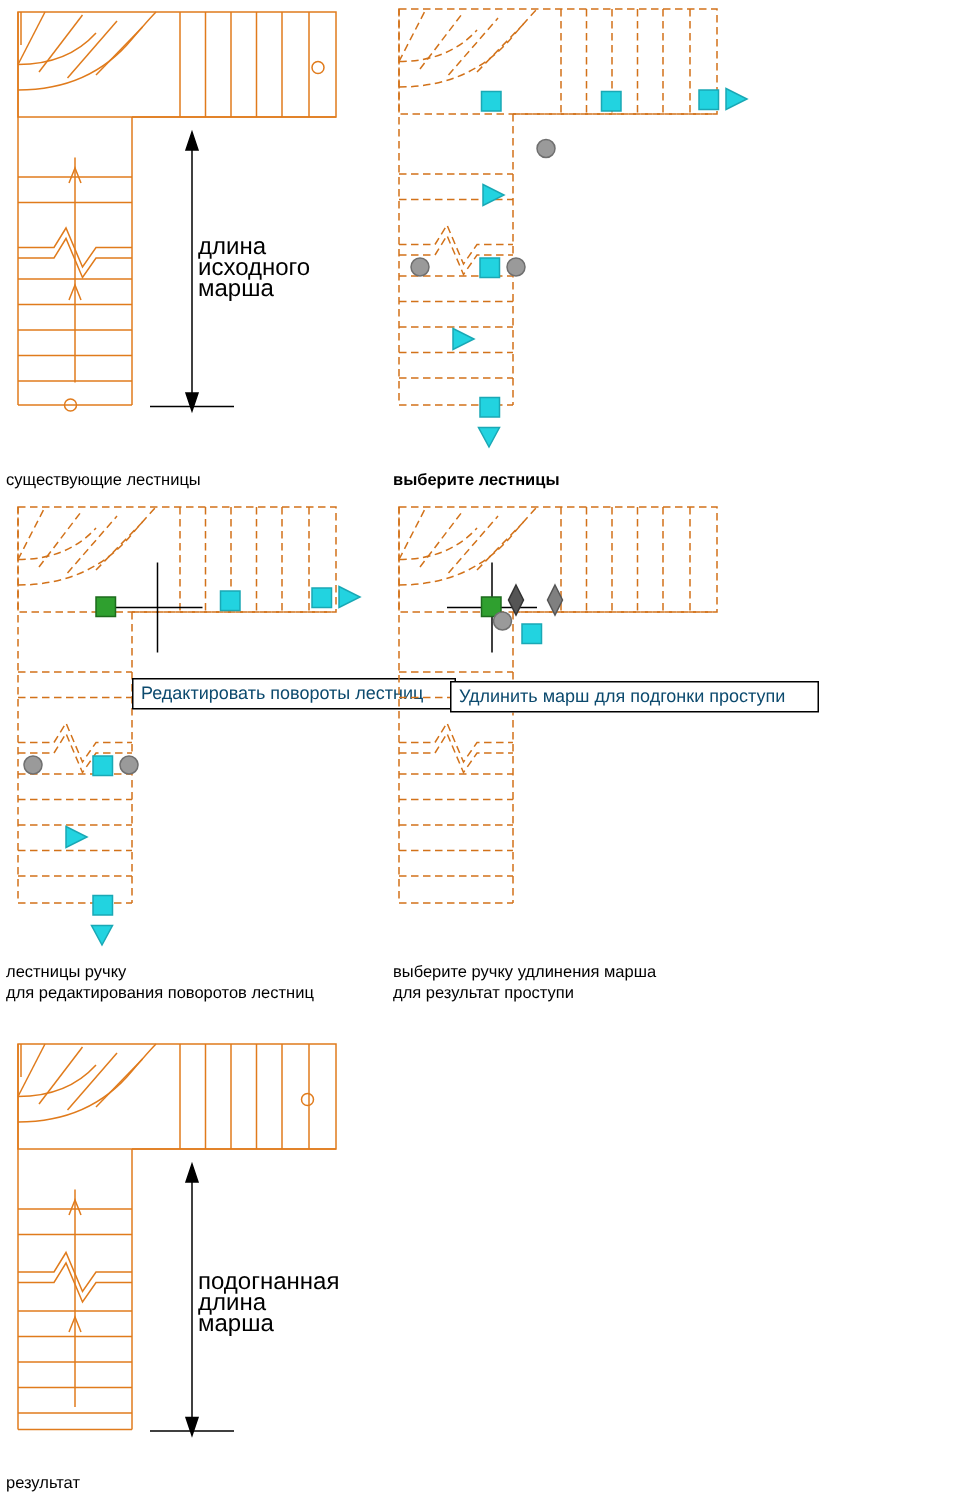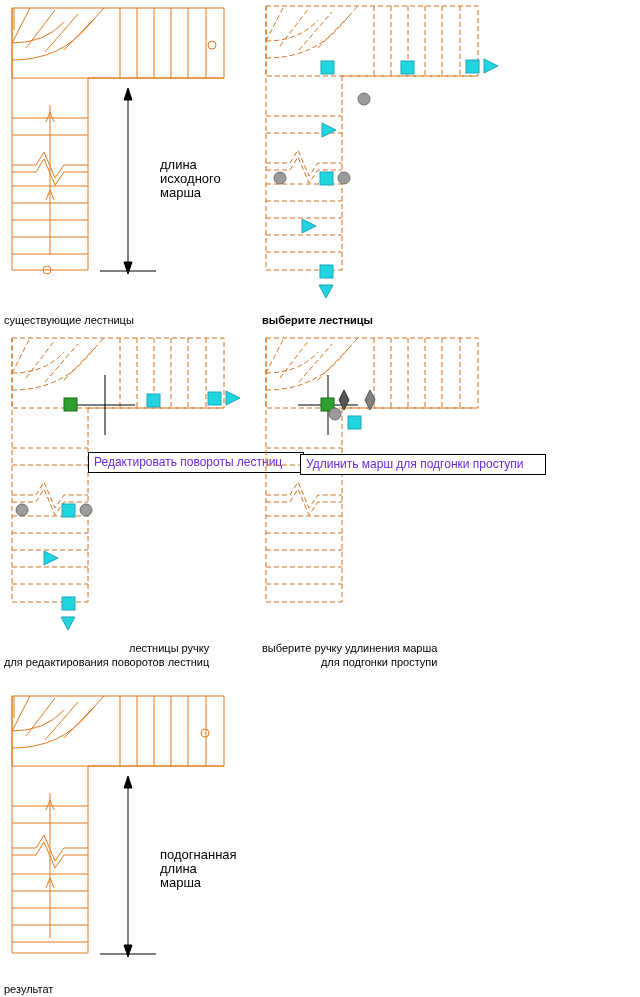--- a/index.html
+++ b/index.html
@@ -16,36 +16,34 @@
   }
   .panel {
     position: absolute;
   }
   .caption {
     position: absolute;
     font-size: 11px;
     color: #000000;
     line-height: 14px;
     white-space: pre-line;
-    text-align: right;
   }
   .dim-label {
     position: absolute;
-    font-size: 13px;
+    font-size: 16px;
     color: #000000;
     line-height: 14px;
     white-space: pre-line;
-    margin-left: 28px;
   }
   .tooltip {
     position: absolute;
     background: #ffffff;
     border: 1px solid #000000;
     font-size: 12px;
-    color: #6d28d9;
+    color: #0c4a6e;
     padding: 2px 21px 3px 5px;
     white-space: nowrap;
     font-family: "Liberation Sans", sans-serif;
   }
   svg { display: block; }
 </style>
 </head>
 <body>
 
 <div class="panel" style="left:0px; top:0px; width:240px; height:300px;">
@@ -245,21 +243,21 @@
 
     <rect x="63" y="66" width="13" height="13" fill="#2fa02f" stroke="#1c6b1c"></rect>
     <path d="M86 58 L91 68 L86 78 L81 68 Z" fill="#555555" stroke="#333333"></path>
     <path d="M112 58 L117 68 L112 78 L107 68 Z" fill="#808080" stroke="#555555"></path>
     <rect x="90" y="84" width="13" height="13" fill="#22d3e0" stroke="#1aa8b5"></rect>
     <circle cx="77" cy="82" r="6" fill="#9a9a9a" stroke="#6f6f6f"></circle>
   </svg>
 </div>
 <div class="tooltip" style="left:300px; top:454px;">Удлинить марш для подгонки проступи</div>
 <div class="caption" style="left:262px; top:641px;">выберите ручку удлинения марша
-для подгонки проступи</div>
+для результат проступи</div>
 
 <div class="panel" style="left:0px; top:688px; width:240px; height:290px;">
   <svg width="240" height="290" viewBox="0 0 240 290">
     <g stroke="#e07b1c" fill="none" stroke-width="1">
       <rect x="12" y="8" width="212" height="70"></rect>
       <line x1="12" y1="8" x2="12" y2="265"></line>
       <line x1="120" y1="8" x2="120" y2="78"></line>
       <line x1="137" y1="8" x2="137" y2="78"></line>
       <line x1="154" y1="8" x2="154" y2="78"></line>
       <line x1="171" y1="8" x2="171" y2="78"></line>

